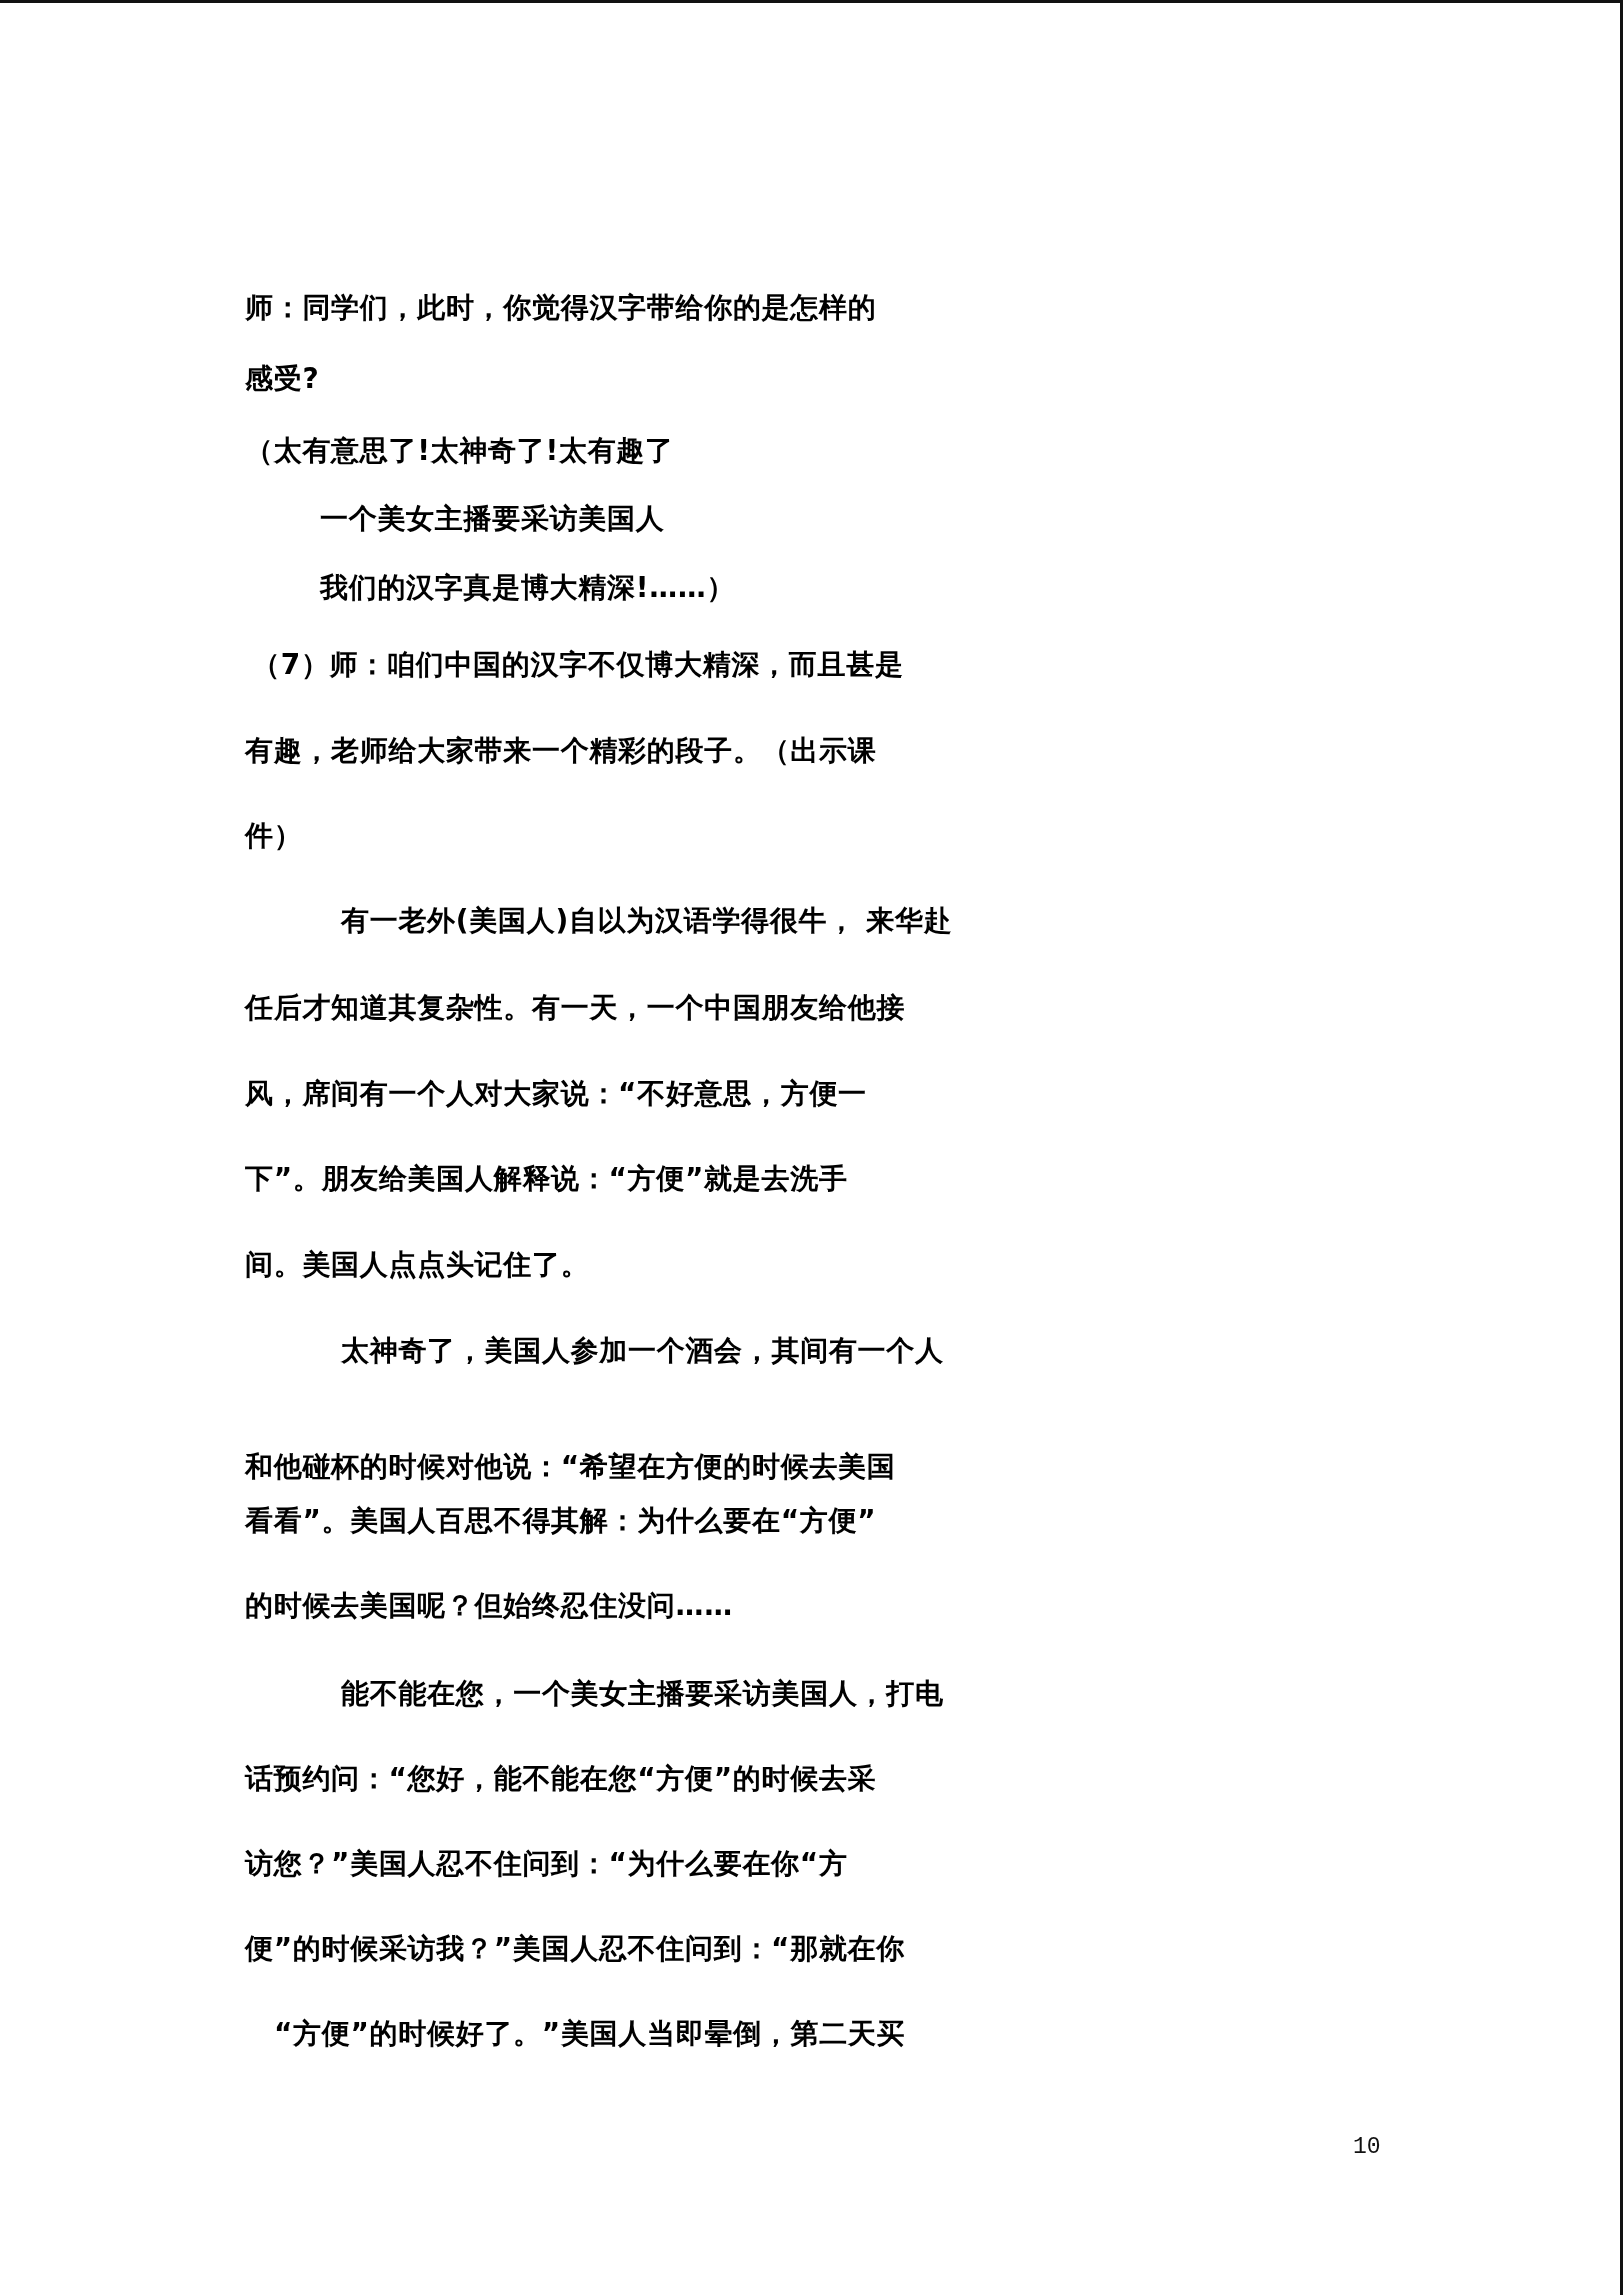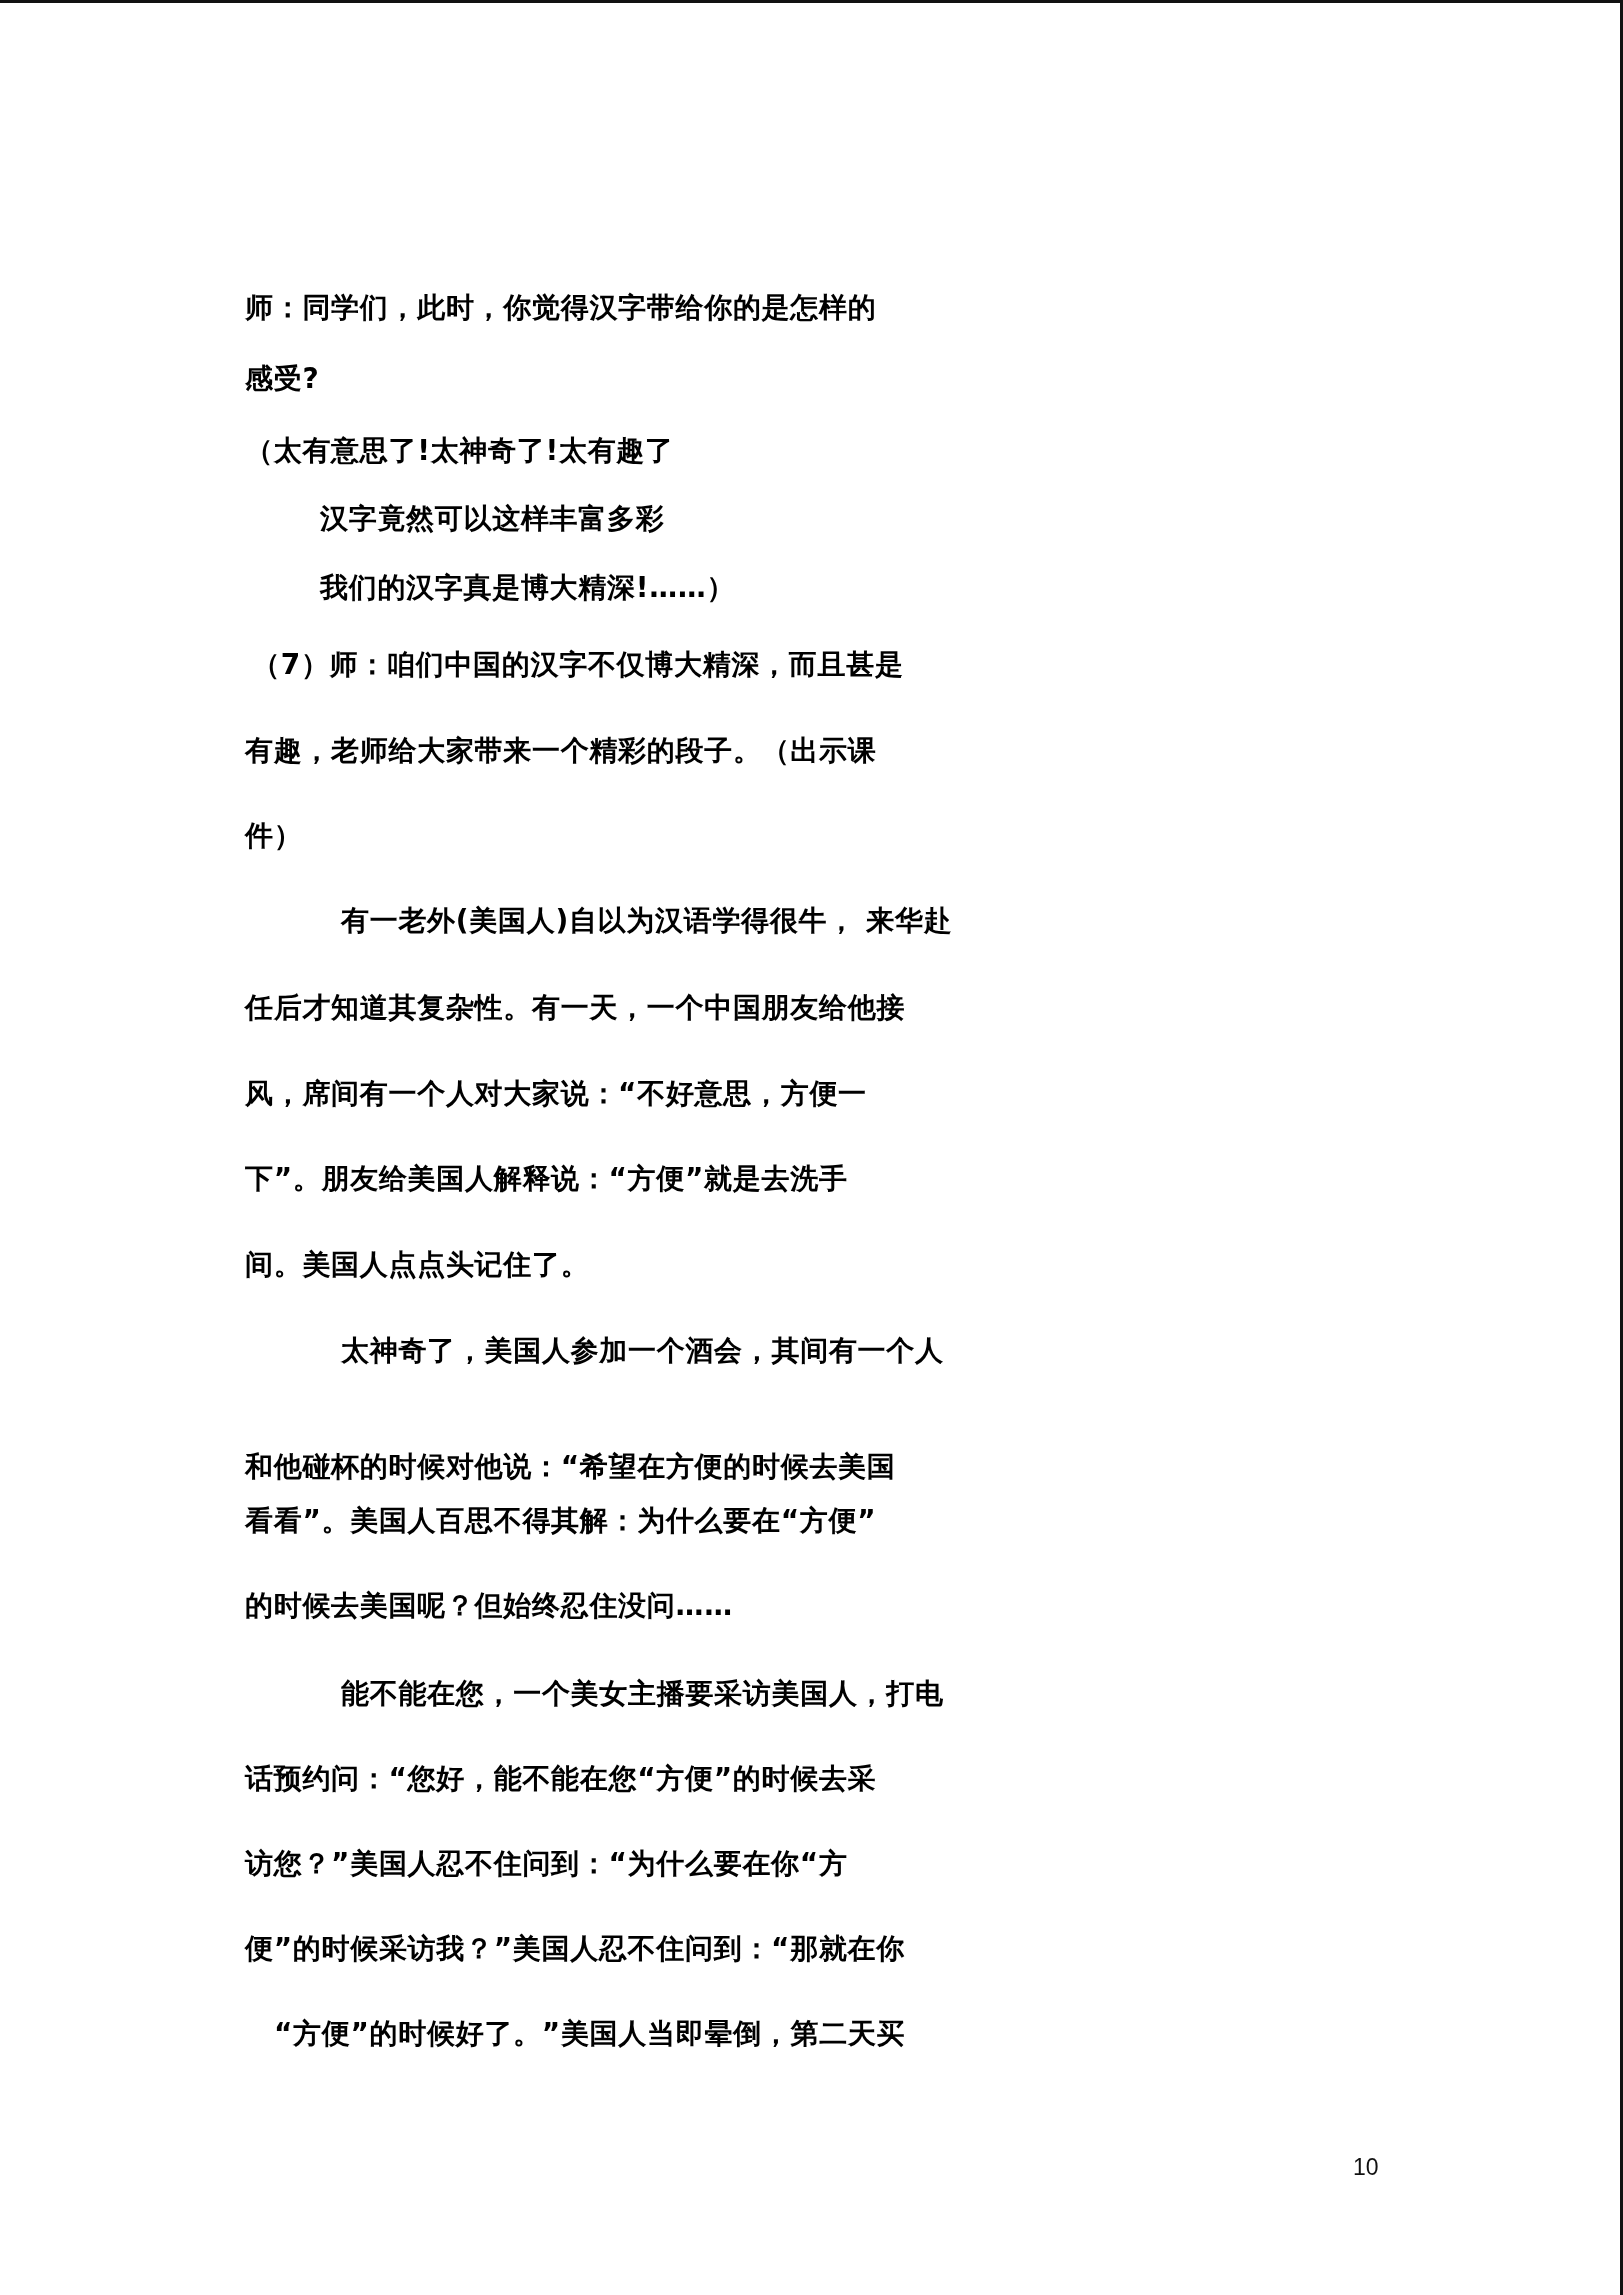--- a/index.html
+++ b/index.html
@@ -8,34 +8,34 @@
     font-family: "DejaVu Sans", "Liberation Sans", sans-serif; color:#000;
   }
   .frame-top { position:absolute; left:0; top:0; width:1623px; height:2.7px; background:#111; }
   .frame-right { position:absolute; right:0; top:0; width:2.7px; height:2295px; background:#111; }
   .line {
     position:absolute; left:245px; white-space:nowrap;
     font-size:28px; line-height:55px; font-weight:bold; letter-spacing:0.7px;
   }
   .page-num {
     position:absolute; left:1353px; top:2134px; font-size:23px; line-height:27px;
-    font-family:Liberation Sans, sans-serif; color:#111;margin-top:20px;
+    font-family:Liberation Mono, monospace; color:#111;
   }
 </style>
 </head>
 <body>
 
 <div class="frame-top"></div>
 <div class="frame-right"></div>
 
 <div id="doc">
     <div class="line" style="top: 280px; left: 245px;">  师：同学们，此时，你觉得汉字带给你的是怎样的</div>
     <div class="line" style="top: 351px; left: 245px;">感受?</div>
     <div class="line" style="top: 423px; left: 245px;">（太有意思了!太神奇了!太有趣了</div>
-    <div class="line" style="top: 491px; left: 320px;">汉字竟然可以这样丰富多彩</div>
+    <div class="line" style="top: 491px; left: 320px;">一个美女主播要采访美国人</div>
     <div class="line" style="top: 560px; left: 320px;">我们的汉字真是博大精深!……）</div>
     <div class="line" style="top: 637px; left: 252px;">（7）师：咱们中国的汉字不仅博大精深，而且甚是</div>
     <div class="line" style="top: 723px; left: 245px;">有趣，老师给大家带来一个精彩的段子。（出示课</div>
     <div class="line" style="top: 808px; left: 245px;">件）</div>
     <div class="line" style="top: 893px; left: 341px;">有一老外(美国人)自以为汉语学得很牛， 来华赴</div>
     <div class="line" style="top: 980px; left: 245px;">任后才知道其复杂性。有一天，一个中国朋友给他接</div>
     <div class="line" style="top: 1066px; left: 245px;">风，席间有一个人对大家说：“不好意思，方便一</div>
     <div class="line" style="top: 1151px; left: 245px;">下”。朋友给美国人解释说：“方便”就是去洗手</div>
     <div class="line" style="top: 1237px; left: 245px;">间。美国人点点头记住了。</div>
     <div class="line" style="top: 1323px; left: 341px;">太神奇了，美国人参加一个酒会，其间有一个人</div>

